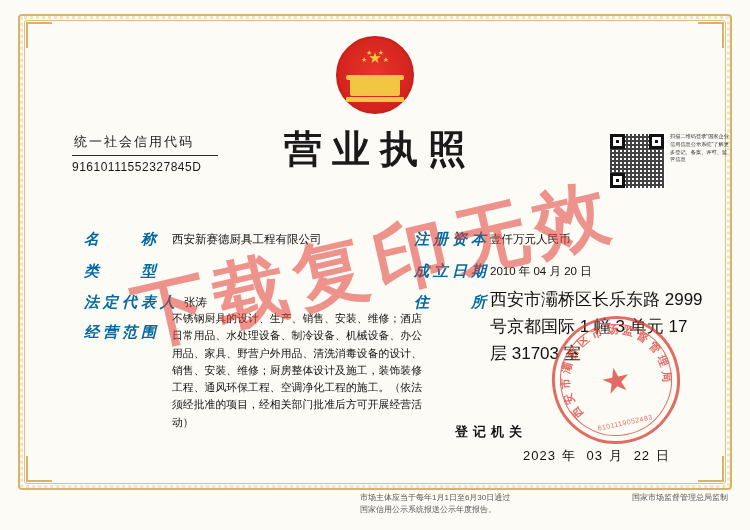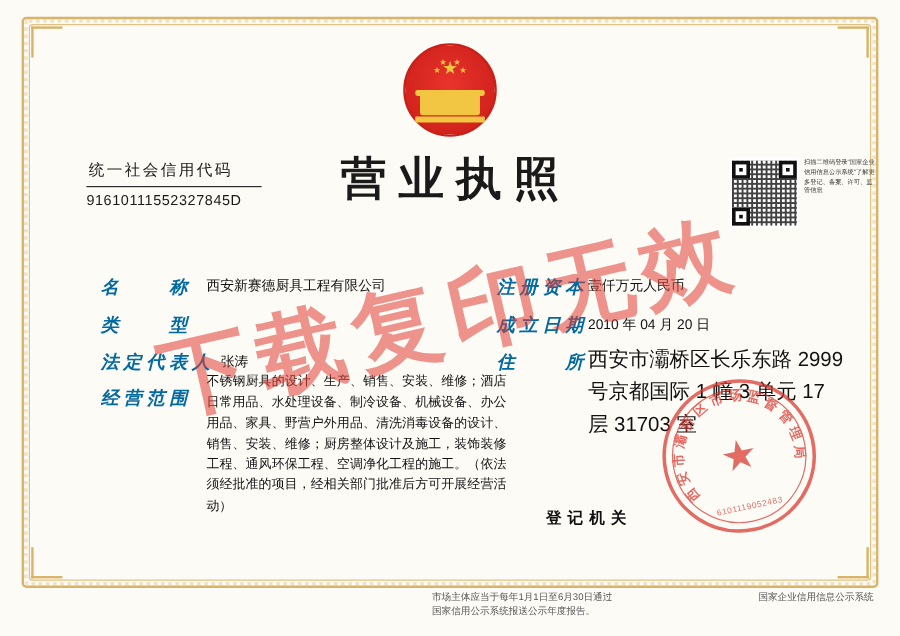--- a/index.html
+++ b/index.html
@@ -375,26 +375,31 @@
       <span style="transform:rotate(8deg) translate(-50%,-58px);">场</span>
       <span style="transform:rotate(26deg) translate(-50%,-58px);">监</span>
       <span style="transform:rotate(44deg) translate(-50%,-58px);">督</span>
       <span style="transform:rotate(62deg) translate(-50%,-58px);">管</span>
       <span style="transform:rotate(80deg) translate(-50%,-58px);">理</span>
       <span style="transform:rotate(98deg) translate(-50%,-58px);">局</span>
     </div>
     <div class="seal-sub">6101119052483</div>
   </div>
 
+  <div class="date-row">
+    <span>2023</span><span>年</span>
+    <span>03</span><span>月</span>
+    <span>22</span><span>日</span>
+  </div>
 
   <div class="watermark">下载复印无效</div>
 
   <div class="footer">
     <div class="footer-mid">
       <div>市场主体应当于每年1月1日至6月30日通过</div>
       <div>国家信用公示系统报送公示年度报告。</div>
     </div>
     <div class="footer-right">
-      <div>国家企业信用信息公示系统</div>
+      <div>国家市场监督管理总局监制</div>
     </div>
   </div>
 
 </div>
 
 </body></html>

